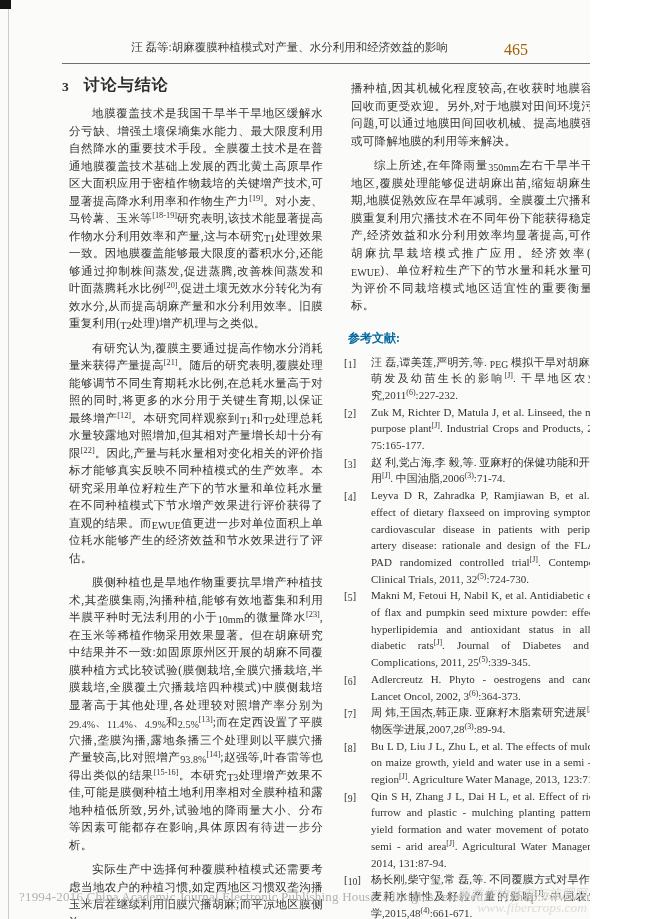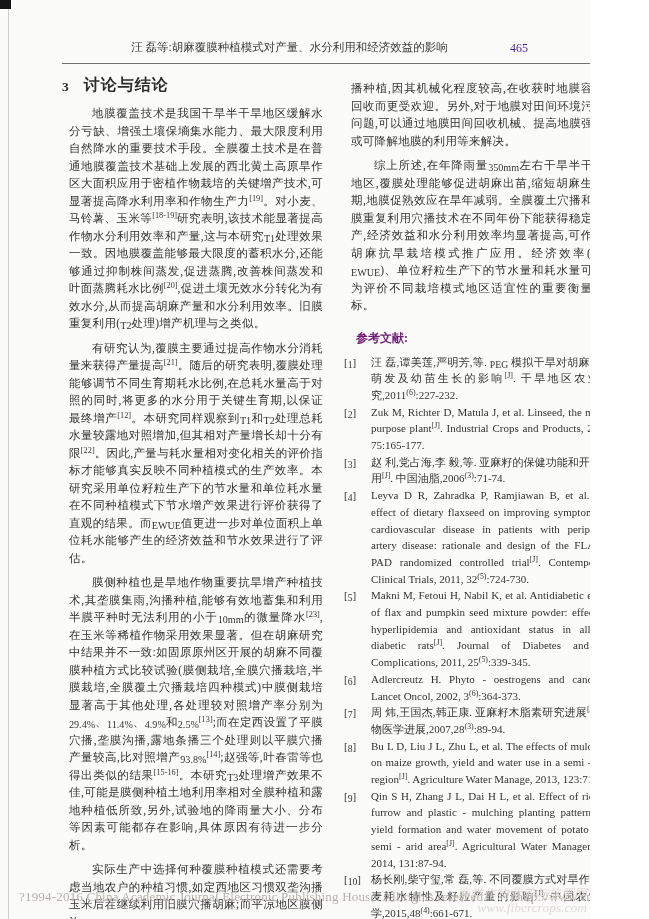--- a/index.html
+++ b/index.html
@@ -8,38 +8,38 @@
     background:#fbfbfa;color:#333;
     font-family:"Liberation Serif","DejaVu Serif",serif;
   }
   .corner-mark{position:absolute;left:0;top:0;width:11px;height:9px;background:#151515;}
   .edge-line{position:absolute;left:8px;top:9px;bottom:0;width:1px;background:#cfcecb;}
   .running-title{
     position:absolute;top:40px;left:62px;width:550px;
     text-align:center;padding-right:95px;box-sizing:border-box;
     font-size:11.5px;color:#3a3a3a;white-space:nowrap;
   }
-  .page-number{position:absolute;top:41px;right:62px;font-size:12px;color:#4c1d95;}
+  .page-number{position:absolute;top:41px;right:62px;font-size:16px;color:#a16207;}
   .header-rule{position:absolute;top:63px;left:62px;width:550px;height:1px;background:#6f6f6f;}
   .columns{position:absolute;top:73px;left:62px;width:550px;display:flex;gap:14px;}
   .col{width:268px;box-sizing:border-box;}
   .section-heading{
     margin:2px 0 9px 0;font-size:16px;font-weight:bold;color:#2c2c2c;
     display:flex;align-items:baseline;gap:15px;letter-spacing:1px;
   }
   .sec-num{font-size:13.5px;position:relative;top:1px;letter-spacing:0;}
   .para{
     margin:7px;font-size:11.5px;line-height:17.5px;text-align:justify;
     text-indent:2em;letter-spacing:0.3px;color:#333;
   }
   .right-paras .para:first-child{text-indent:0;}
   sub,sup{line-height:0;letter-spacing:0;}
   sub{font-size:0.88em;vertical-align:-2px;}
   sup{font-size:0.72em;vertical-align:4px;}
-  .refs-heading{margin:15px 0 7px 12px;font-size:12px;font-weight:bold;color:#701a75;}
+  .refs-heading{margin:15px 0 7px 4px;font-size:12px;font-weight:bold;color:#0369a1;}
   .refs{display:block;}
   .ref{display:flex;font-size:11px;line-height:16.7px;color:#333;}
   .ref-label{flex:0 0 27px;}
   .ref-text{flex:1;text-align:justify;}
   .footer{
     position:absolute;left:19px;bottom:14px;white-space:nowrap;
     font-size:13px;color:#b5b1aa;letter-spacing:0.2px;
   }
   .footer-url{margin-left:30px;}
   .watermark{

